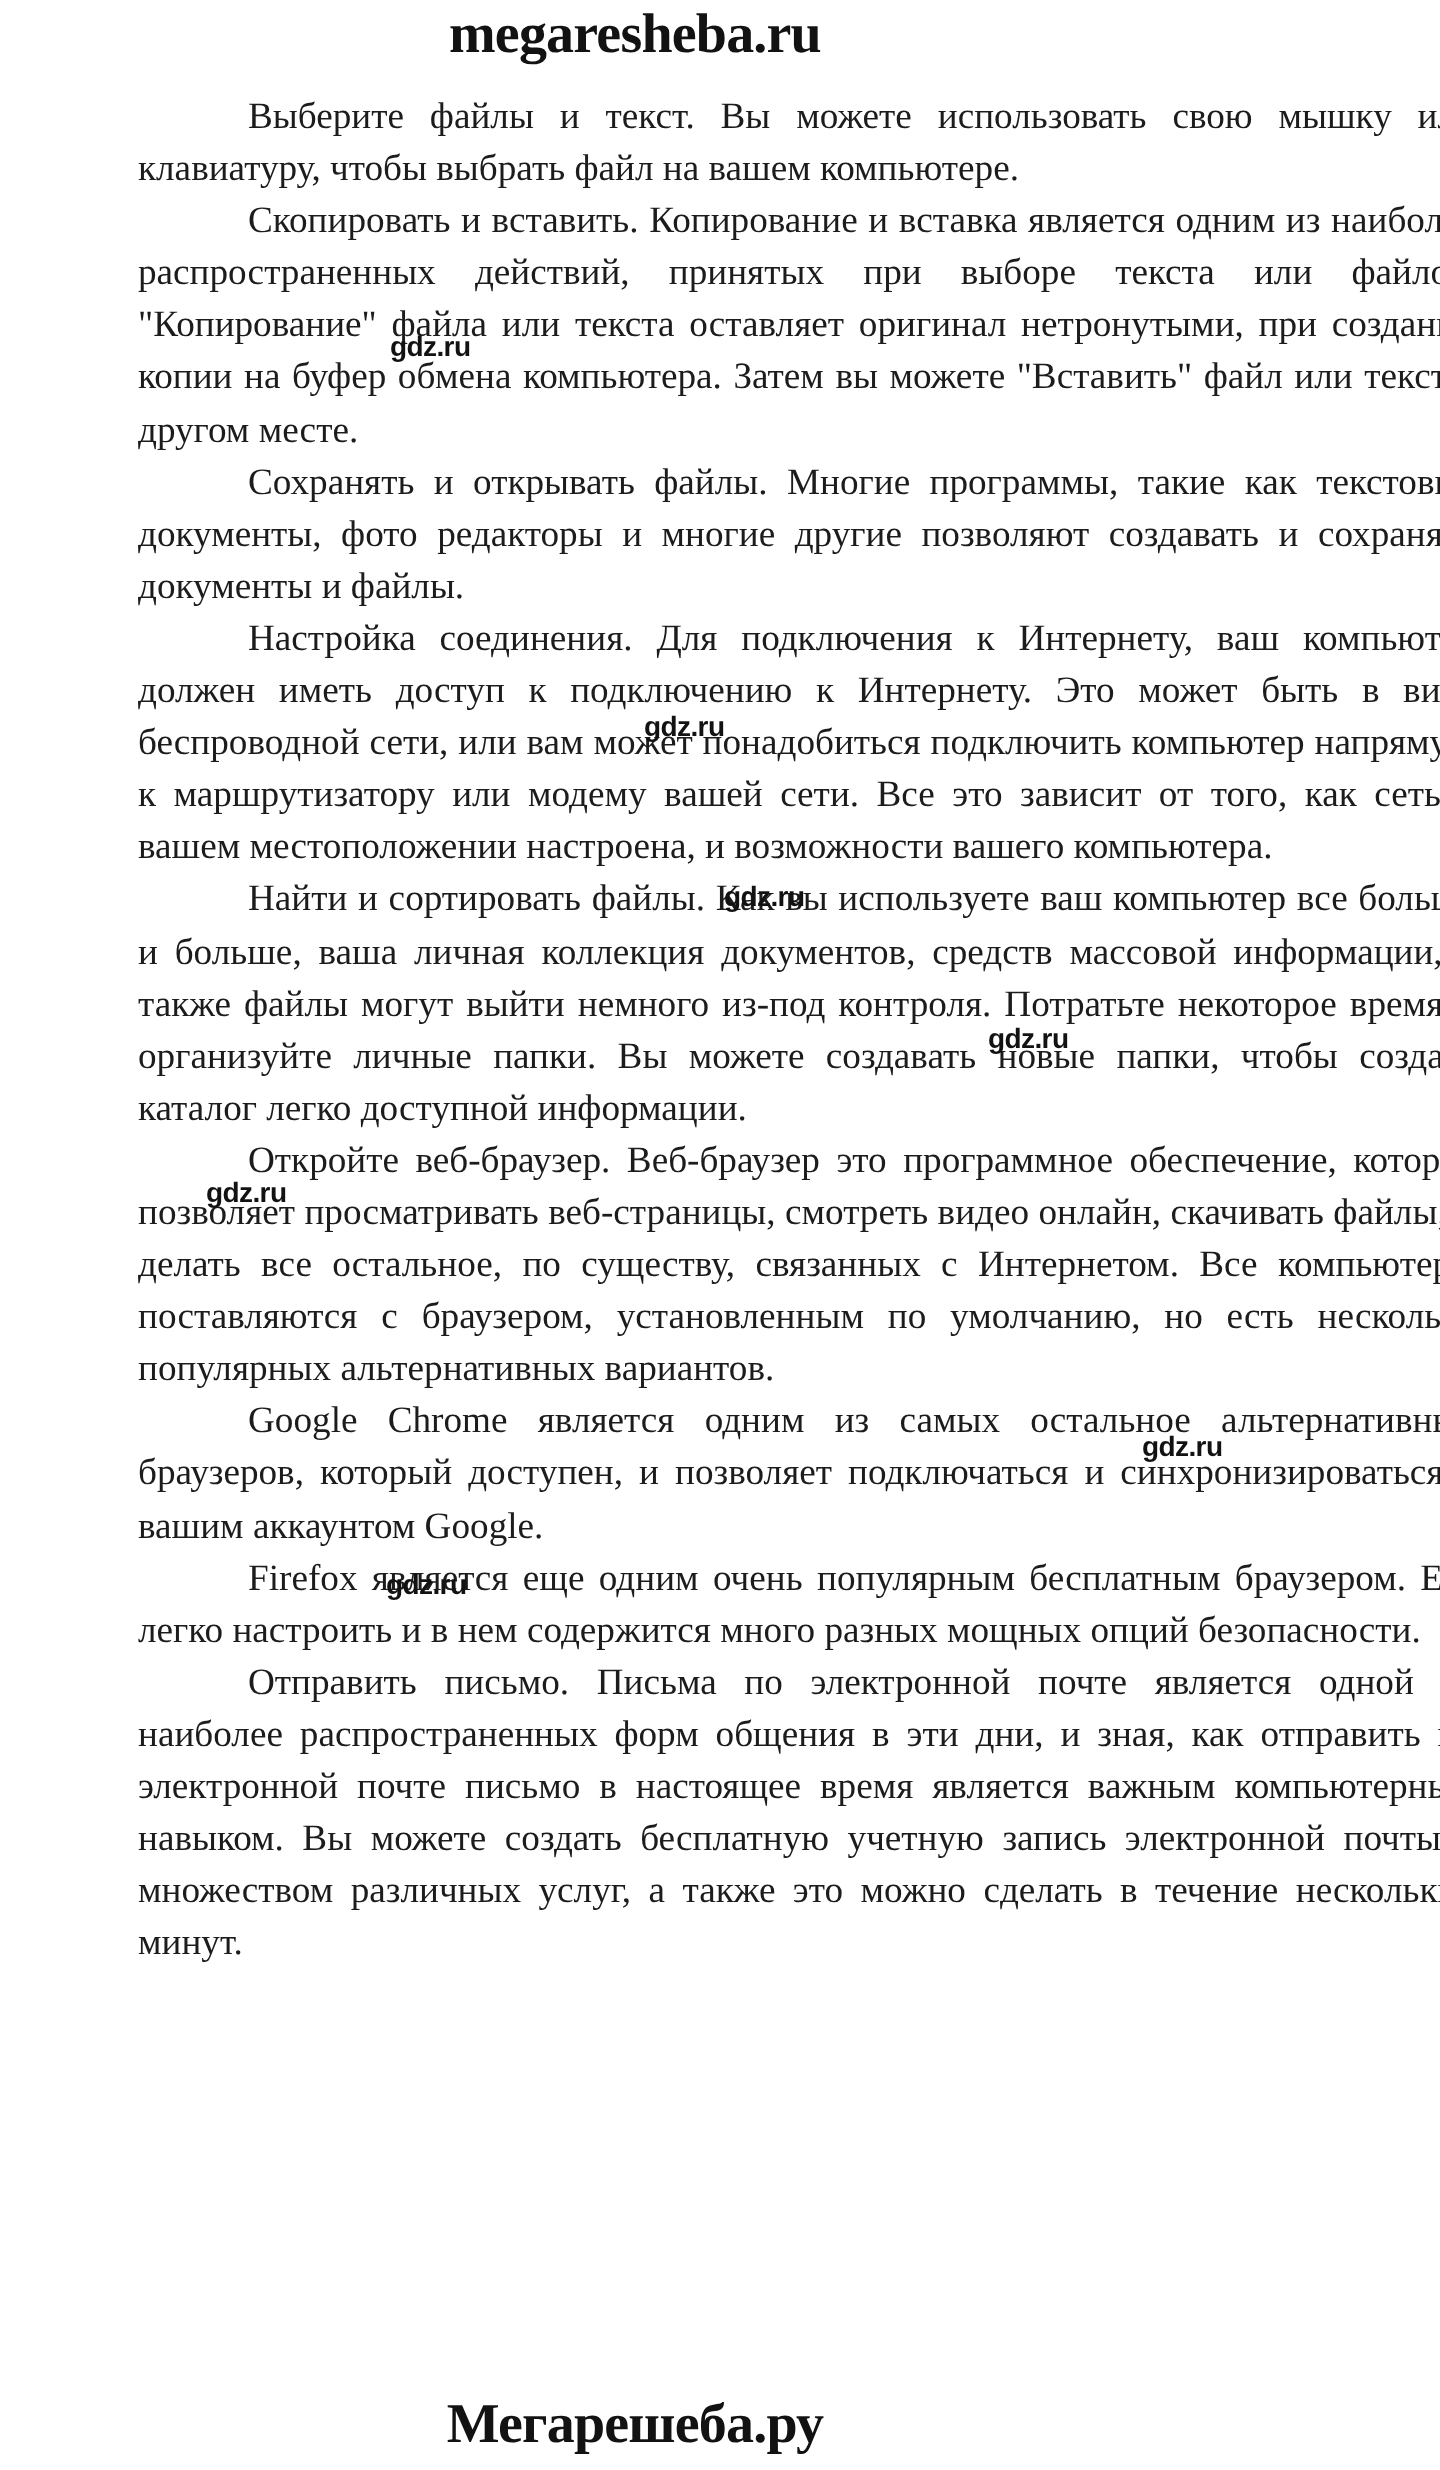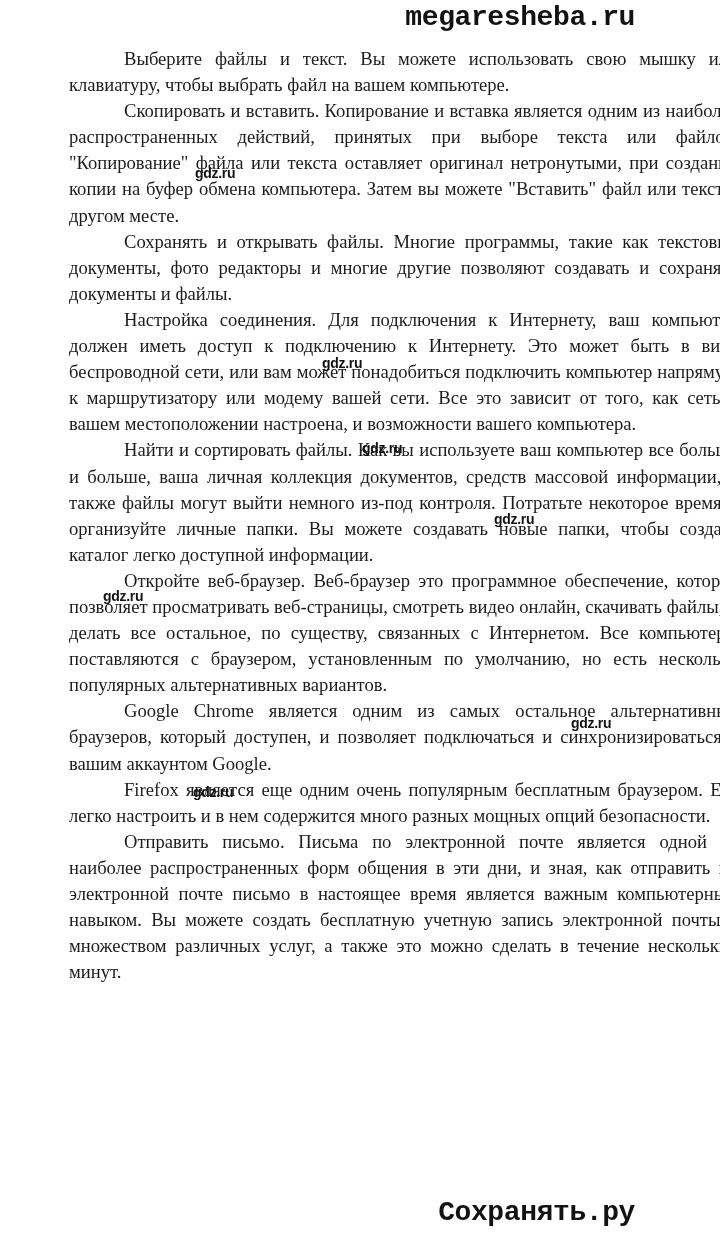--- a/index.html
+++ b/index.html
@@ -11,22 +11,22 @@
     position: relative;
     width: 720px;
     height: 1235px;
     background: #ffffff;
     overflow: hidden;
   }
   .brand {
     position: absolute;
     left: 0;
     width: 635px;
-    text-align: right;
-    font-family: Liberation Mono, monospace;
+    text-align: center;
+    font-family: Liberation Serif, serif;
     font-weight: 700;
     font-size: 28px;
     color: #121212;
     letter-spacing: -0.4px;
   }
   #header-brand { top: 2px; }
   #footer-brand { top: 1197px; }
   #body-text {
     position: absolute;
     left: 29px;
@@ -76,14 +76,14 @@
   <div id="watermark-layer">
       <span class="watermark" style="left: 195px; top: 166px;">gdz.ru</span>
       <span class="watermark" style="left: 322px; top: 356px;">gdz.ru</span>
       <span class="watermark" style="left: 362px; top: 441px;">gdz.ru</span>
       <span class="watermark" style="left: 494px; top: 512px;">gdz.ru</span>
       <span class="watermark" style="left: 103px; top: 589px;">gdz.ru</span>
       <span class="watermark" style="left: 571px; top: 716px;">gdz.ru</span>
       <span class="watermark" style="left: 193px; top: 785px;">gdz.ru</span>
     </div>
 
-  <div id="footer-brand" class="brand">Сохранять.ру</div>
+  <div id="footer-brand" class="brand">Мегарешеба.ру</div>
 </div>
 
 </body></html>

